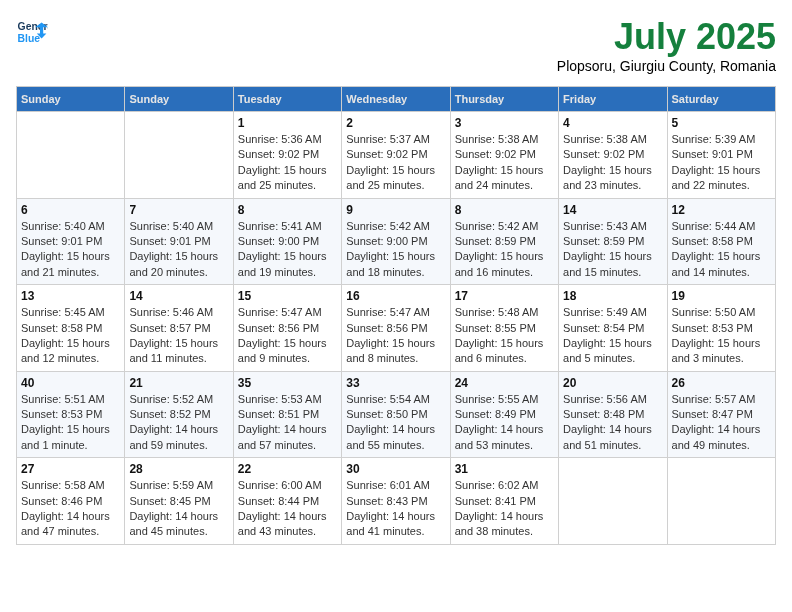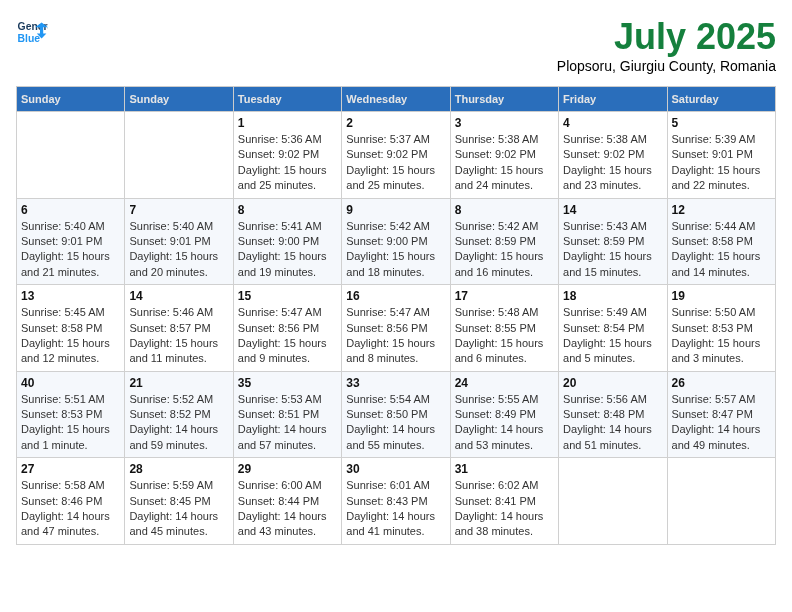--- a/index.html
+++ b/index.html
@@ -223,21 +223,21 @@
       <tr>
         <td>
           <div class="day-num">27</div>
           <div class="day-info">Sunrise: 5:58 AM<br>Sunset: 8:46 PM<br>Daylight: 14 hours and 47 minutes.</div>
         </td>
         <td>
           <div class="day-num">28</div>
           <div class="day-info">Sunrise: 5:59 AM<br>Sunset: 8:45 PM<br>Daylight: 14 hours and 45 minutes.</div>
         </td>
         <td>
-          <div class="day-num">29</div>
+          <div class="day-num">22</div>
           <div class="day-info">Sunrise: 6:00 AM<br>Sunset: 8:44 PM<br>Daylight: 14 hours and 43 minutes.</div>
         </td>
         <td>
           <div class="day-num">30</div>
           <div class="day-info">Sunrise: 6:01 AM<br>Sunset: 8:43 PM<br>Daylight: 14 hours and 41 minutes.</div>
         </td>
         <td>
           <div class="day-num">31</div>
           <div class="day-info">Sunrise: 6:02 AM<br>Sunset: 8:41 PM<br>Daylight: 14 hours and 38 minutes.</div>
         </td>

